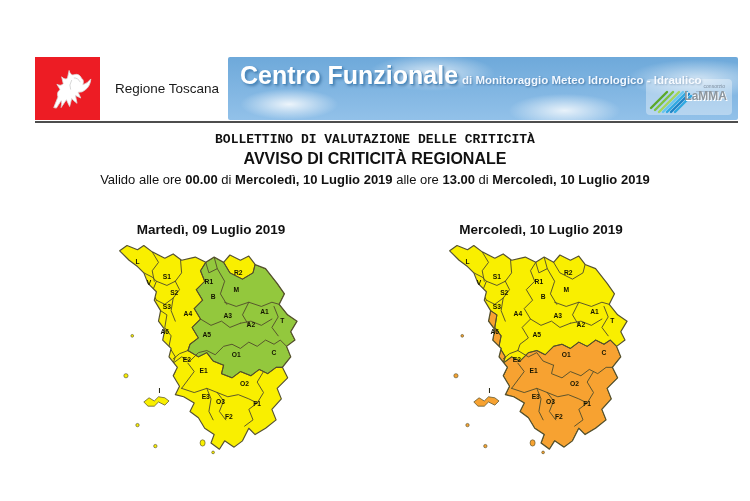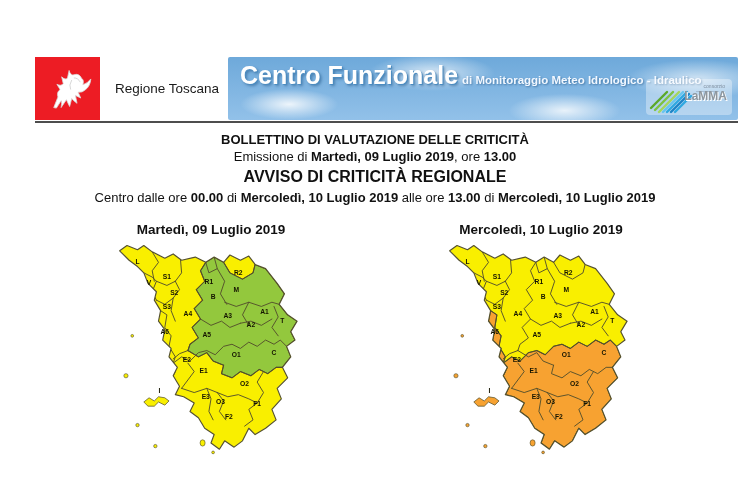--- a/index.html
+++ b/index.html
@@ -24,21 +24,21 @@
        text-shadow:1px 1px 0 #4c8cc0, 2px 2px 3px rgba(30,80,130,.55);}
   .banner-suffix{font-size:11.5px;font-weight:bold;color:#f2f8ff;margin-left:4px;
        text-shadow:1px 1px 2px rgba(30,80,130,.6);}
   .banner-line2{position:absolute;left:12px;top:33px;font-size:16px;font-weight:bold;color:#fff;
        text-shadow:1px 1px 0 #4c8cc0, 2px 2px 3px rgba(30,80,130,.5);}
   .lamma{position:absolute;right:6px;bottom:5px;width:86px;height:36px;
        background:rgba(255,255,255,.35);border-radius:4px;}
   .hdr-rule{position:absolute;left:35px;top:121px;width:703px;height:2px;background:#4d4d4d;}
   
   .bulletin{position:absolute;left:0;top:132px;width:750px;text-align:center;line-height:1.18;}
-  .b1{font-size:13px;font-weight:bold;}
+  .b1{font-size:13px;font-weight:bold;font-family:Liberation Mono, monospace;}
   .b2{font-size:13px;margin-top:2px;}
   .b3{font-size:16px;font-weight:bold;margin-top:3px;}
   .b4{font-size:13px;margin-top:3px;}
   .bd{font-weight:bold;}
   
   .mapcol{position:absolute;top:222px;width:210px;}
   .mapcol.left{left:106px;} .mapcol.right{left:436px;}
   .map-title{font-size:13.5px;font-weight:bold;text-align:center;margin-bottom:2px;}
   svg text{font-family:"Liberation Sans",sans-serif;}
 </style>
@@ -77,23 +77,22 @@
       </svg>
       <div style="position:absolute;right:7px;top:4px;font-size:5px;color:#7f8fa0;">consorzio</div>
       <div style="position:absolute;right:5px;top:10px;font-size:12px;font-weight:bold;color:#8d969e;text-shadow:1px 1px 0 #fff;">LaMMA</div>
     </div>
   </div>
 </div>
 <div class="hdr-rule"></div>
 
 <div class="bulletin">
   <div class="b1">BOLLETTINO DI VALUTAZIONE DELLE CRITICITÀ</div>
-  <div class="b2"><span>Emissione di </span><span class="bd">Martedì, 09 Luglio 2019</span><span>, ore </span><span class="bd">13.00</span></div>
   <div class="b3">AVVISO DI CRITICITÀ REGIONALE</div>
-  <div class="b4"><span>Centro dalle ore </span><span class="bd">00.00</span><span> di </span><span class="bd">Mercoledì, 10 Luglio 2019</span><span> alle ore </span><span class="bd">13.00</span><span> di </span><span class="bd">Mercoledì, 10 Luglio 2019</span></div>
+  <div class="b4"><span>Valido alle ore </span><span class="bd">00.00</span><span> di </span><span class="bd">Mercoledì, 10 Luglio 2019</span><span> alle ore </span><span class="bd">13.00</span><span> di </span><span class="bd">Mercoledì, 10 Luglio 2019</span></div>
 </div>
 
 <div class="mapcol left">
   <div class="map-title">Martedì, 09 Luglio 2019</div>
   <div><svg viewBox="0 0 200 230" width="210" height="242">
         <defs>
           <clipPath id="clip0">
             <polygon points="13,11 20,6 30,10 36,6 44,12 56,18 64,14 72,20 85,17 95,22 103,17 112,22 118,15 128,20 136,16 142,24 152,28 163,42 170,52 165,62 173,72 182,78 176,88 180,96 172,102 176,112 168,122 173,132 163,142 167,152 158,162 162,172 152,180 142,186 136,180 130,192 122,198 113,192 108,200 100,194 103,186 94,180 88,170 80,164 84,156 74,150 66,148 70,140 64,130 68,122 60,112 62,104 54,96 56,86 50,78 52,68 46,58 48,50 40,42 36,32 30,26 22,20"></polygon>
           </clipPath>
         </defs>

